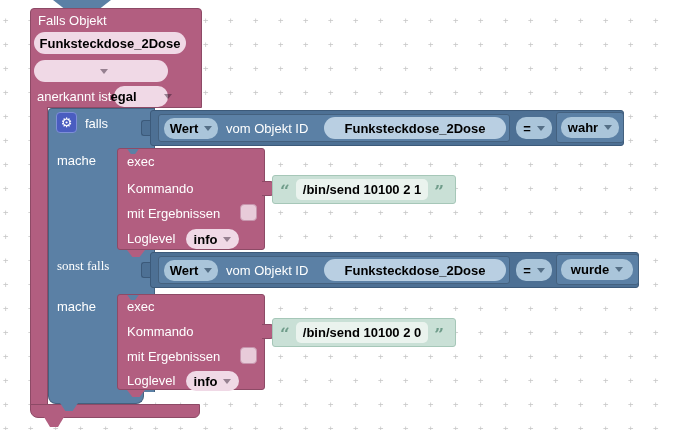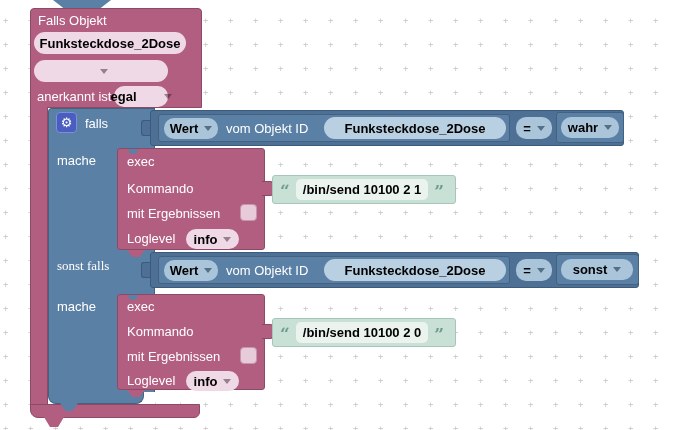--- a/index.html
+++ b/index.html
@@ -618,21 +618,21 @@
   <div class="abs lbl z4" style="left:226px;top:263px;">vom Objekt ID</div>
   <div class="abs pill bluefield2 z4" style="left:324px;top:259px;width:182px;height:22px;border-radius:11px;">
     <span>Funksteckdose_2Dose</span>
   </div>
   <div class="abs pill bluefield z4" style="left:516px;top:259px;width:36px;height:22px;border-radius:10px;">
     <span>=</span>
       <span class="caret bcaret"></span>
   </div>
   <div class="abs blue z4" style="left:556px;top:254px;width:83px;height:31px;border-radius:3px;"></div>
   <div class="abs pill bluefield z4" style="left:561px;top:259px;width:72px;height:21px;border-radius:10px;">
-    <span>sonst</span>
+    <span>wurde</span>
       <span class="caret bcaret"></span>
   </div>
 </div>
 
 <div>
   <div class="abs pink z3" style="left:117px;top:294px;width:148px;height:96px;border-radius:3px;"></div>
   <div class="abs z3" style="left:124px;top:295px;width:18px;height:5px;background:#5b80a5;clip-path:polygon(18% 0,82% 0,62% 100%,38% 100%);"></div>
   <div class="abs pink z3" style="left:262px;top:324px;width:12px;height:15px;border-radius:0 4px 4px 0;border-left:none;"></div>
   <div class="abs z3" style="left:127px;top:390px;width:18px;height:7px;background:#b25e80;clip-path:polygon(0 0,100% 0,70% 100%,30% 100%);"></div>
 

